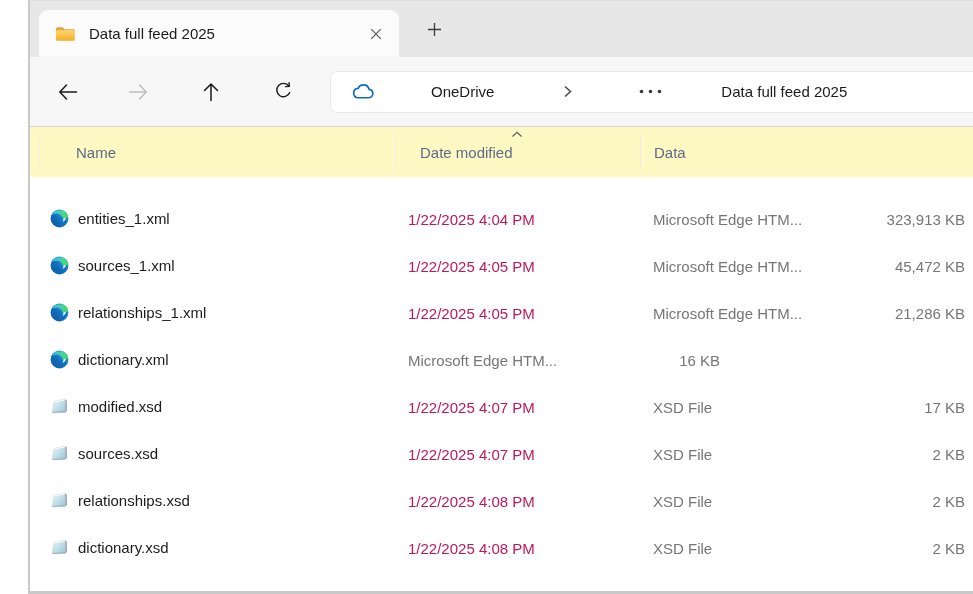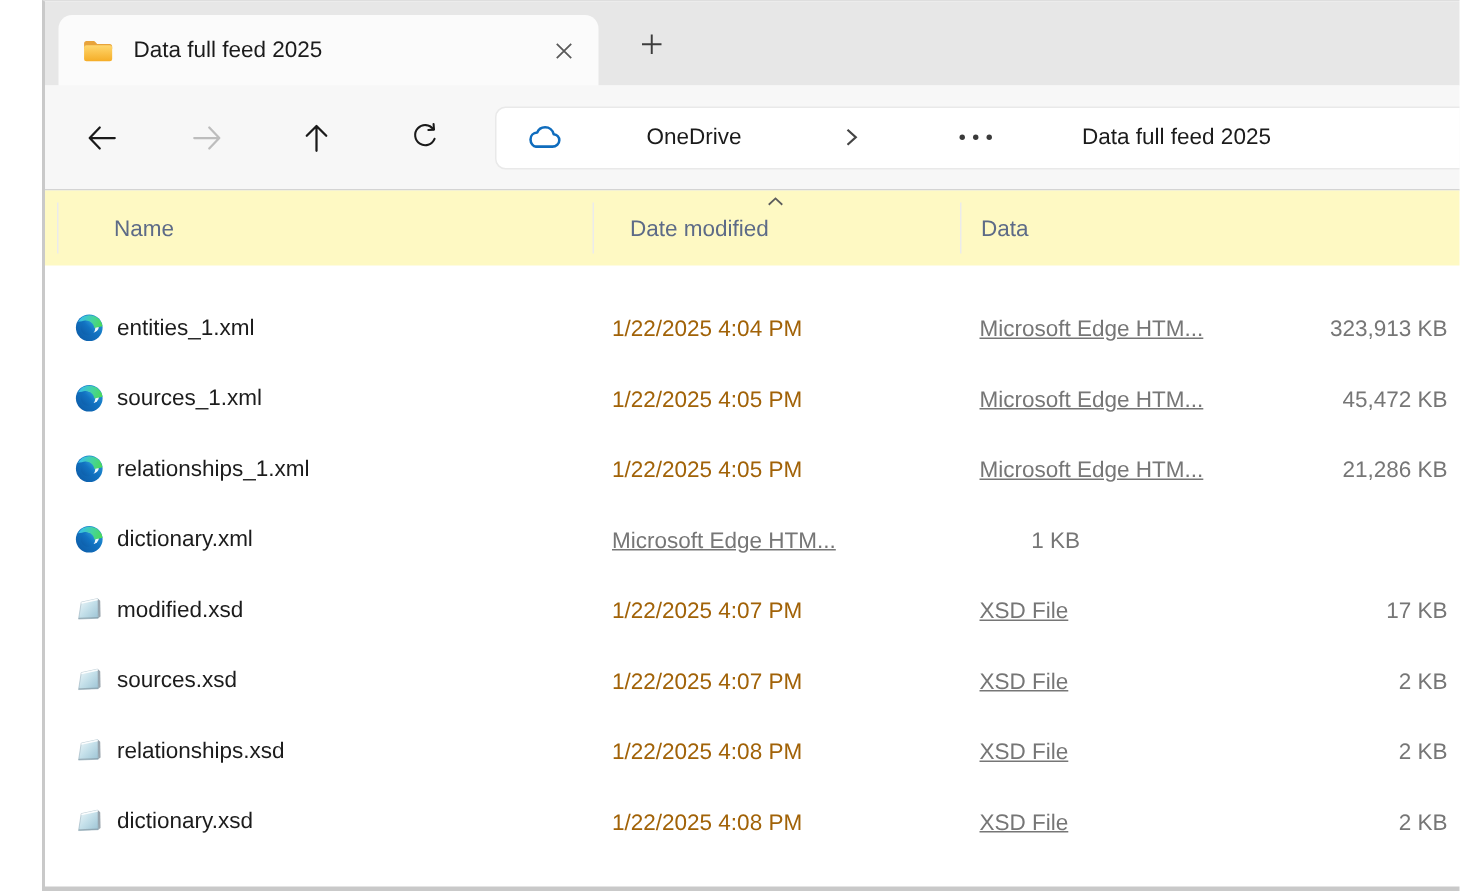--- a/index.html
+++ b/index.html
@@ -46,22 +46,22 @@
   .h-type{ width:203px; padding-left:13px; }
   .h-size{ width:137px; padding-left:12px; border-right:1px solid #ebebeb; }
   .sort-caret{ position:absolute; left:481px; top:4px; }
   
   .file-list{ margin-top:4px; }
   .row{ display:flex; align-items:flex-end; height:47px; padding-left:8px; font-size:15px; }
   .cell{ white-space:nowrap; overflow:hidden; }
   .c-name{ width:357px; display:flex; align-items:center; padding-left:12px; color:#1c1c1c; }
   .file-icon{ width:19px; height:19px; display:flex; align-items:center; justify-content:center; flex:none; }
   .fname{ margin-left:9px; }
-  .c-date{ width:245px; padding-left:13px; color:#a16207; }
-  .c-type{ width:203px; padding-left:13px; color:#767676;text-decoration:underline; }
+  .c-date{ width:245px; padding-left:13px; color:#be185d; }
+  .c-type{ width:203px; padding-left:13px; color:#767676; }
   .c-size{ width:137px; padding-right:15px; text-align:right; color:#767676; }
   svg{ display:block; }
 </style>
 </head>
 <body>
 
 <div class="window">
 
   <div class="tabbar">
     <div class="tab">
@@ -258,21 +258,21 @@
           <circle cx="16" cy="16" r="15" fill="url(#egb)"></circle>
           <circle cx="19.5" cy="14" r="7.4" fill="#eef7fb"></circle>
           <circle cx="14.6" cy="16.4" r="8.2" fill="url(#egb)"></circle>
           <path d="M3.4 9.2 A15 15 0 0 1 30.9 14.2 L21.8 16.2 C20.8 9.6 13.8 6.4 7.8 8.6 Z" fill="url(#egg)"></path>
         </svg>
       </span>
 
       <span class="fname">dictionary.xml</span>
     </div>
     <div class="cell c-type">Microsoft Edge HTM...</div>
-    <div class="cell c-size">1 KB</div>
+    <div class="cell c-size">16 KB</div>
   </div>
 
   <div class="row">
     <div class="cell c-name">
 
       <span class="file-icon">
         <svg width="19" height="19" viewBox="0 0 32 32">
           <defs>
             <linearGradient id="xg" x1="0" y1="0" x2="1" y2="1">
               <stop offset="0" stop-color="#f0f8fa"></stop>

